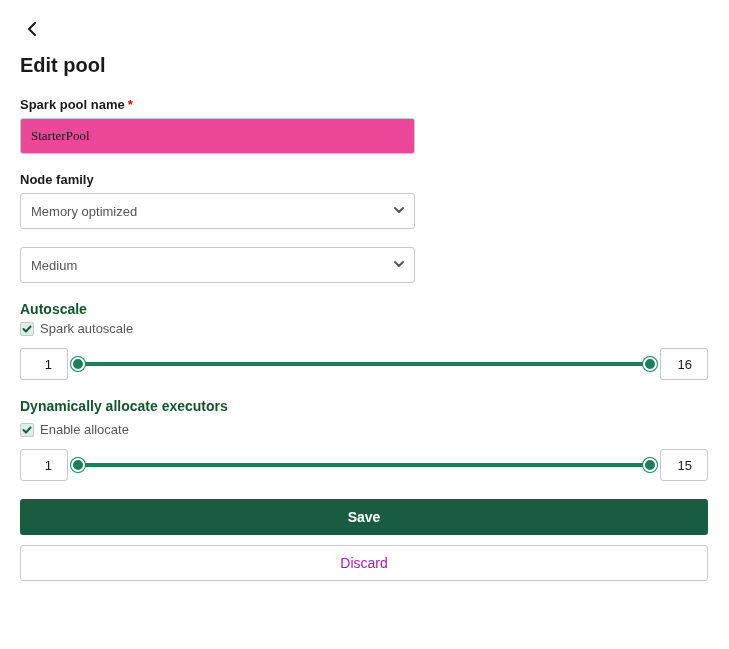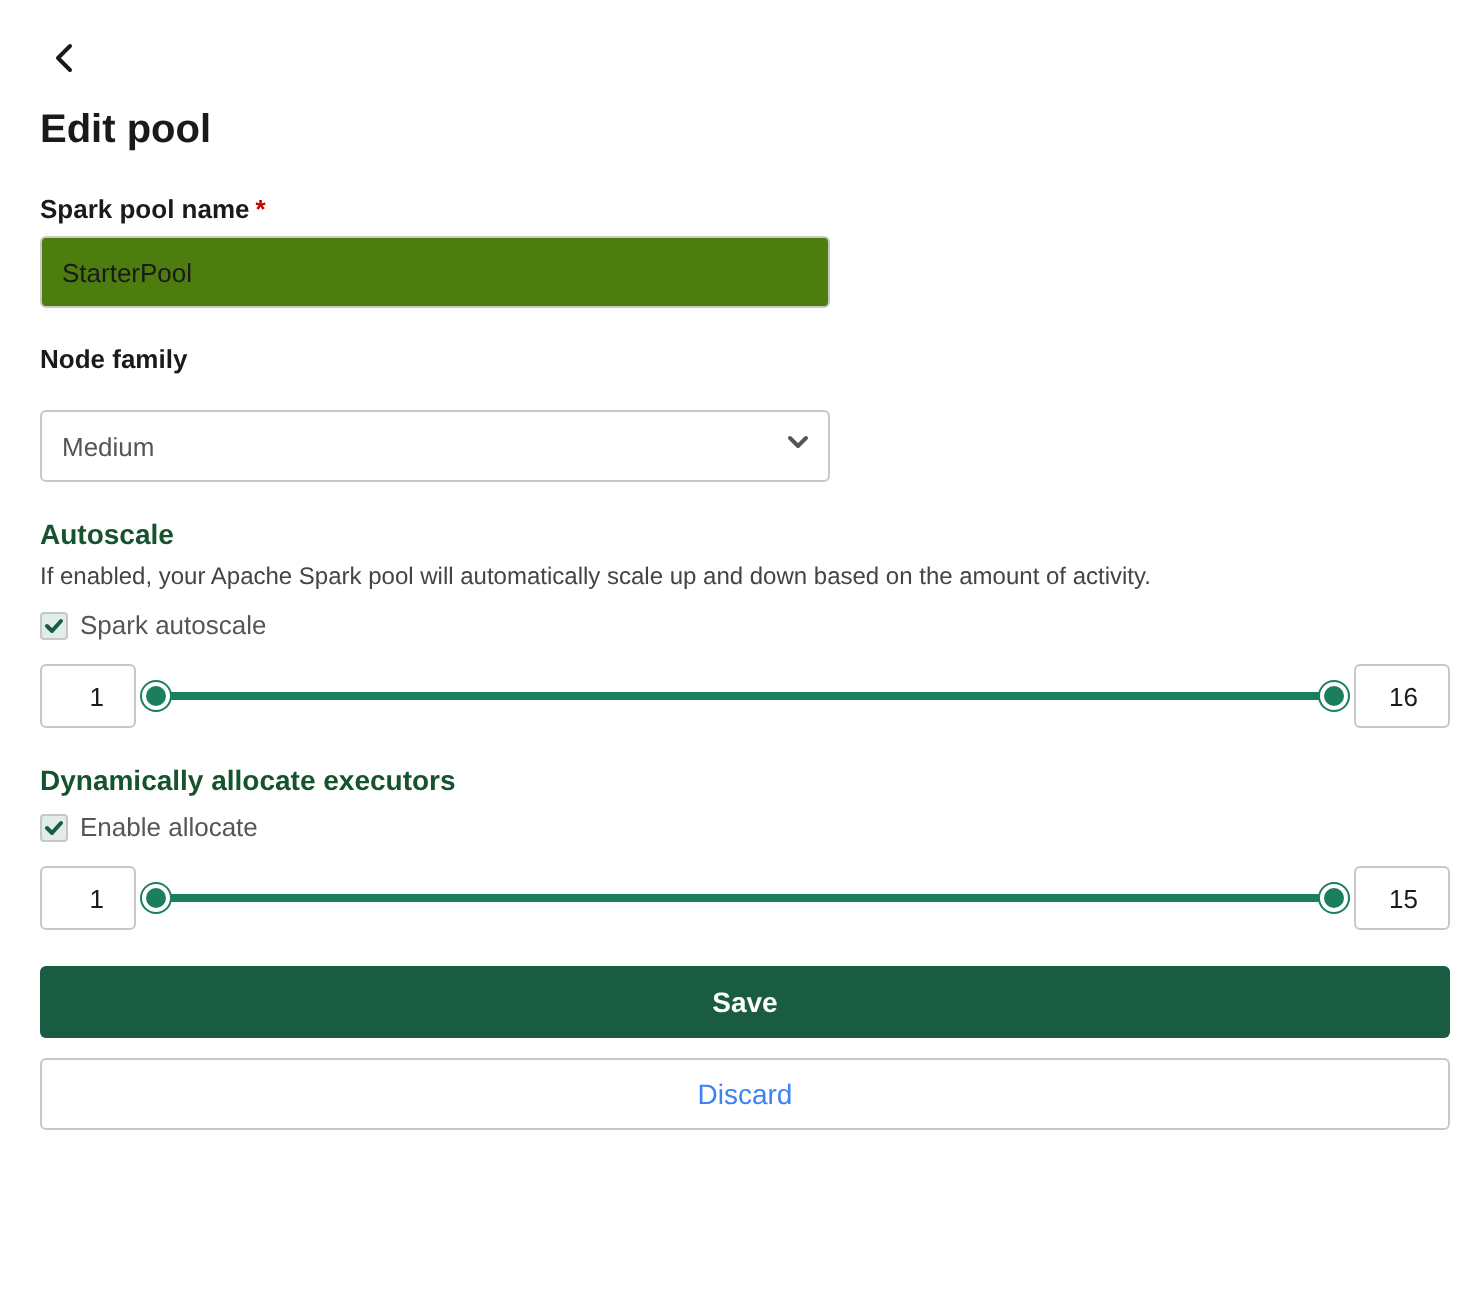--- a/index.html
+++ b/index.html
@@ -8,21 +8,21 @@
       background: #fff;
       color: #1a1a1a;
       width: 729px;
       min-height: 649px;
       padding: 0;
     }
     .panel {
       width: 729px;
       min-height: 649px;
       background: #fff;
-      padding: 16px 4px 24px 20px;
+      padding: 16px 21px 24px 20px;
       position: relative;
     }
     .back-btn {
       background: none;
       border: none;
       cursor: pointer;
       padding: 4px;
       margin-bottom: 12px;
       display: flex;
       align-items: center;
@@ -55,21 +55,22 @@
     }
     .text-input {
       width: 395px;
       height: 36px;
       border: 1px solid #c8c8c8;
       border-radius: 3px;
       padding: 0 10px;
       font-size: 13px;
       color: #1a1a1a;
       outline: none;
-      background: #4d7c0f;
+      background: #ec4899;
+      font-family: Liberation Serif, serif;
     }
     .select-wrapper {
       position: relative;
       width: 395px;
     }
     .select-input {
       width: 100%;
       height: 36px;
       border: 1px solid #c8c8c8;
       border-radius: 3px;
@@ -195,21 +196,21 @@
       border: none;
       border-radius: 3px;
       height: 36px;
       padding: 0 24px;
       font-size: 14px;
       font-weight: 600;
       cursor: pointer;
     }
     .btn-discard {
       background: #fff;
-      color: #3b82f6;
+      color: #a21caf;
       border: 1px solid #c8c8c8;
       border-radius: 3px;
       height: 36px;
       padding: 0 20px;
       font-size: 14px;
       cursor: pointer;
     }
     .section-block {
       margin-bottom: 8px;
     }
@@ -229,20 +230,32 @@
   <div class="field-group">
     <div class="field-label">
       <span>Spark pool name</span>
       <span class="required-star">*</span>
     </div>
     <input class="text-input" type="text" value="StarterPool" style="">
   </div>
 
   <div class="field-group">
     <div class="field-label">Node family</div>
+    <div class="select-wrapper">
+      <select class="select-input">
+        <option value="Memory optimized" selected="">Memory optimized</option>
+        <option value="Compute optimized">Compute optimized</option>
+        <option value="General purpose">General purpose</option>
+      </select>
+      <span class="select-chevron">
+        <svg width="12" height="12" viewBox="0 0 12 12" fill="none" stroke="currentColor" stroke-width="2" stroke-linecap="round" stroke-linejoin="round">
+          <polyline points="2,4 6,8 10,4"></polyline>
+        </svg>
+      </span>
+    </div>
   </div>
 
   <div class="field-group">
     <div class="select-wrapper">
       <select class="select-input">
         <option value="Small">Small</option>
         <option value="Medium" selected="">Medium</option>
         <option value="Large">Large</option>
         <option value="XLarge">XLarge</option>
         <option value="XXLarge">XXLarge</option>
@@ -251,21 +264,20 @@
       <span class="select-chevron">
         <svg width="12" height="12" viewBox="0 0 12 12" fill="none" stroke="currentColor" stroke-width="2" stroke-linecap="round" stroke-linejoin="round">
           <polyline points="2,4 6,8 10,4"></polyline>
         </svg>
       </span>
     </div>
   </div>
 
   <div class="section-block">
     <div class="section-title">Autoscale</div>
-    <div class="section-desc">If enabled, your Apache Spark pool will automatically scale up and down based on the amount of activity.</div>
     <div class="checkbox-row">
       <div class="checkbox-custom">
         <svg viewBox="0 0 10 10" fill="none" stroke="#1a5c42" stroke-width="2" stroke-linecap="round" stroke-linejoin="round">
           <polyline points="1.5,5 4,7.5 8.5,2.5"></polyline>
         </svg>
       </div>
       <span class="checkbox-label">Spark autoscale</span>
     </div>
     <div class="slider-row">
       <input class="slider-number" type="number" value="1" style="">

